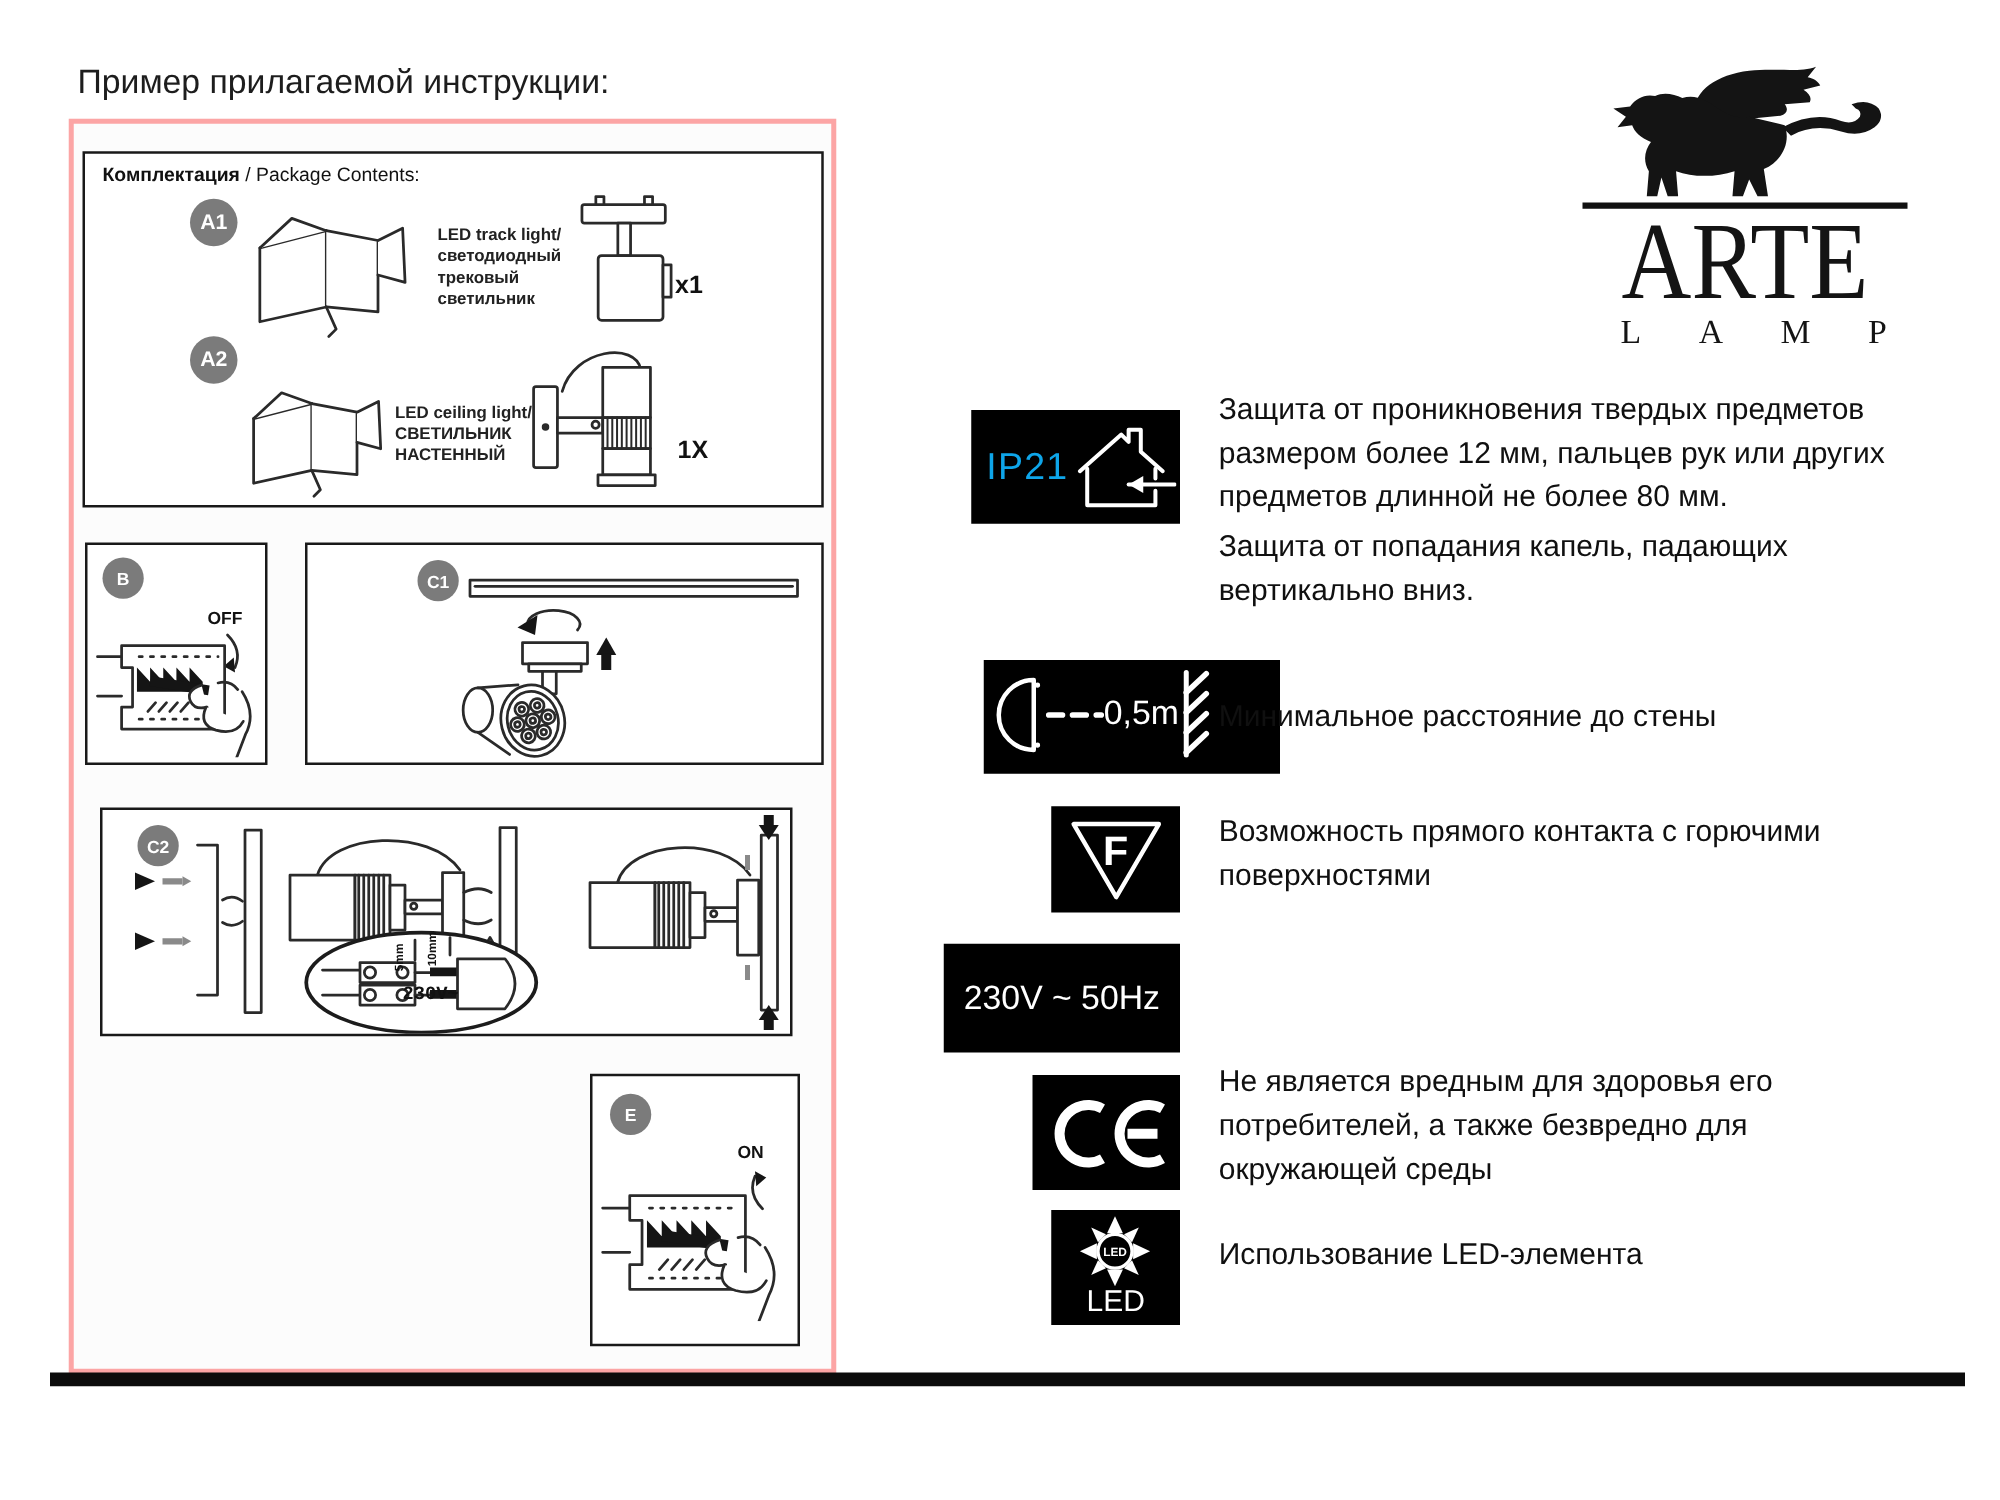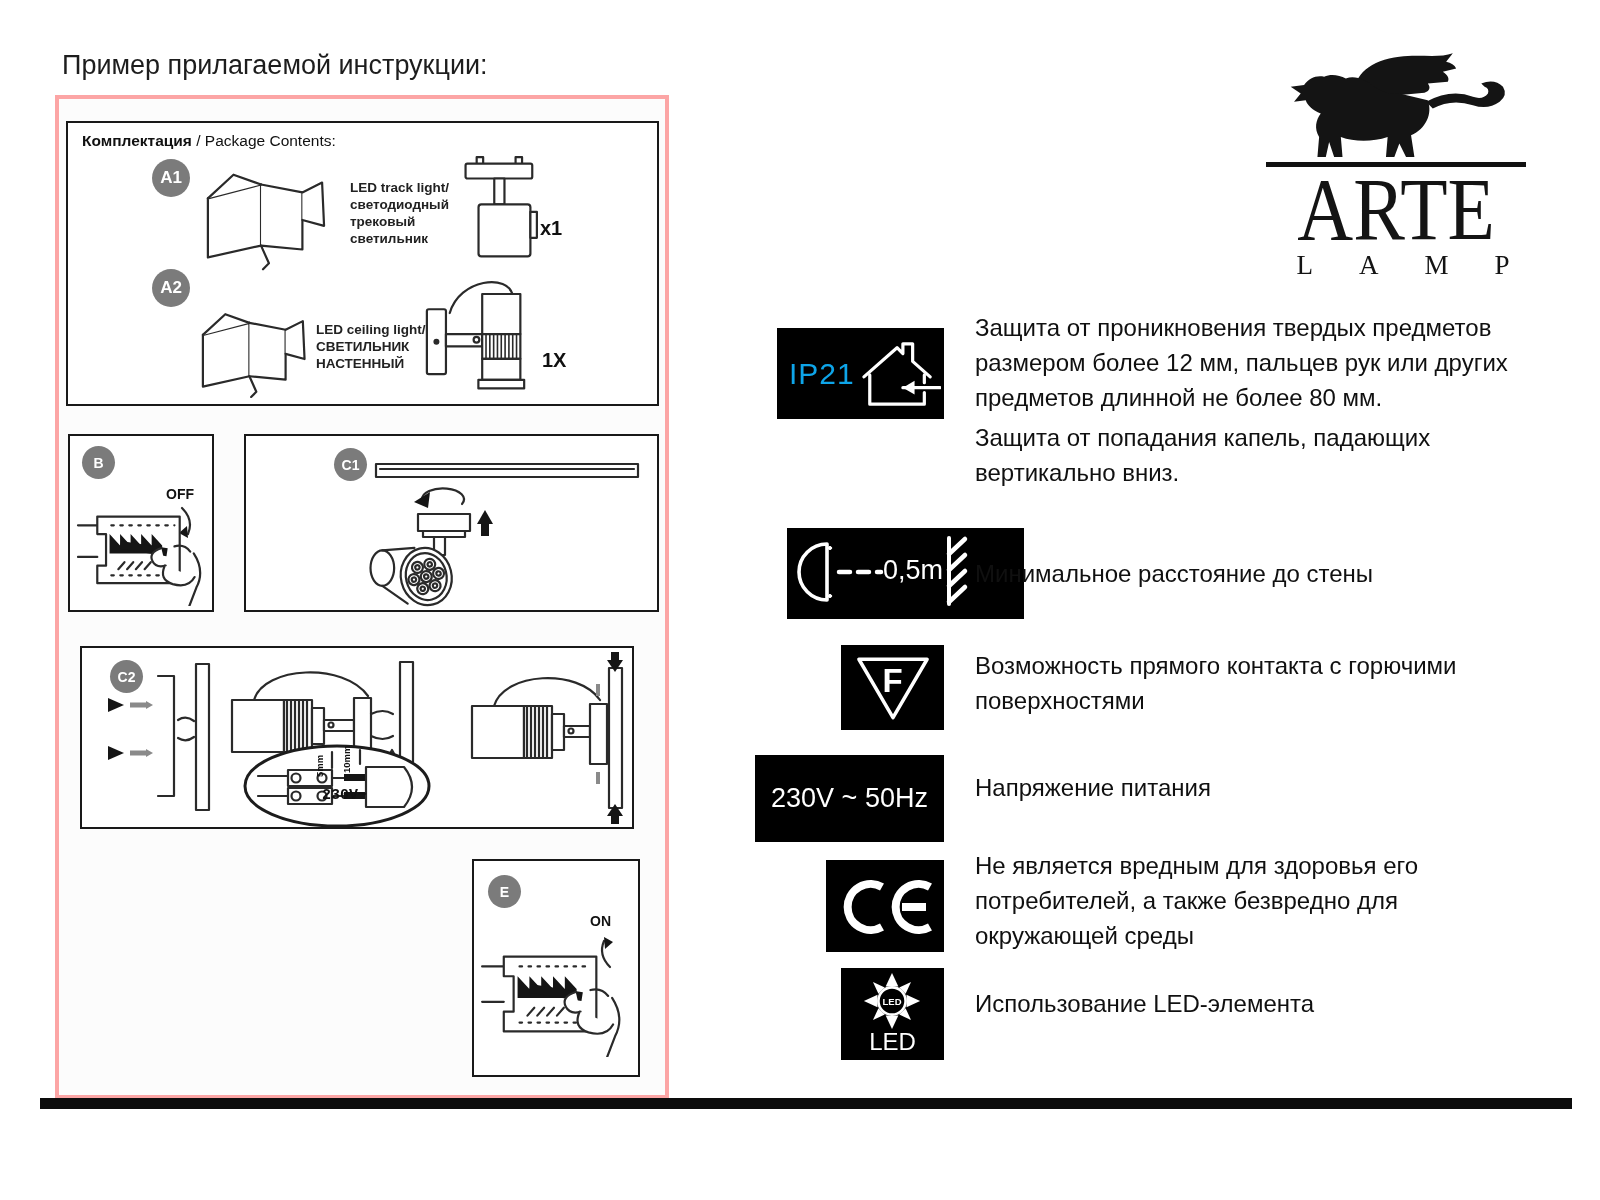--- a/index.html
+++ b/index.html
@@ -306,21 +306,20 @@
     <svg class="abs" style="left:14px;top:6px;" width="76" height="73" viewBox="0 0 78 74">
       <polygon points="4,8 74,8 39,68" fill="none" stroke="#fff" stroke-width="3.6" stroke-linejoin="round"></polygon>
     </svg>
     <span id="f-letter">F</span>
   </div>
   <div class="sym-text" style="left:975px;top:648px;width:540px;">Возможность прямого контакта с горючими поверхностями</div>
 
   <div class="sym-box" id="volt-box" style="left:755px;top:755px;width:189px;height:87px;">
     <span>230V ~ 50Hz</span>
   </div>
-  <div class="sym-text" style="left:975px;top:770px;width:540px;">Напряжение питания</div>
 
   <div class="sym-box" style="left:826px;top:860px;width:118px;height:92px;">
     <svg class="abs" style="left:12px;top:19px;" width="96" height="56" viewBox="0 0 96 56">
       <g fill="none" stroke="#fff" stroke-width="8">
         <path d="M44,8 A23,23 0 1 0 44,48"></path>
         <path d="M92,8 A23,23 0 1 0 92,48"></path>
         <path d="M64,28 H88"></path>
       </g>
     </svg>
   </div>

